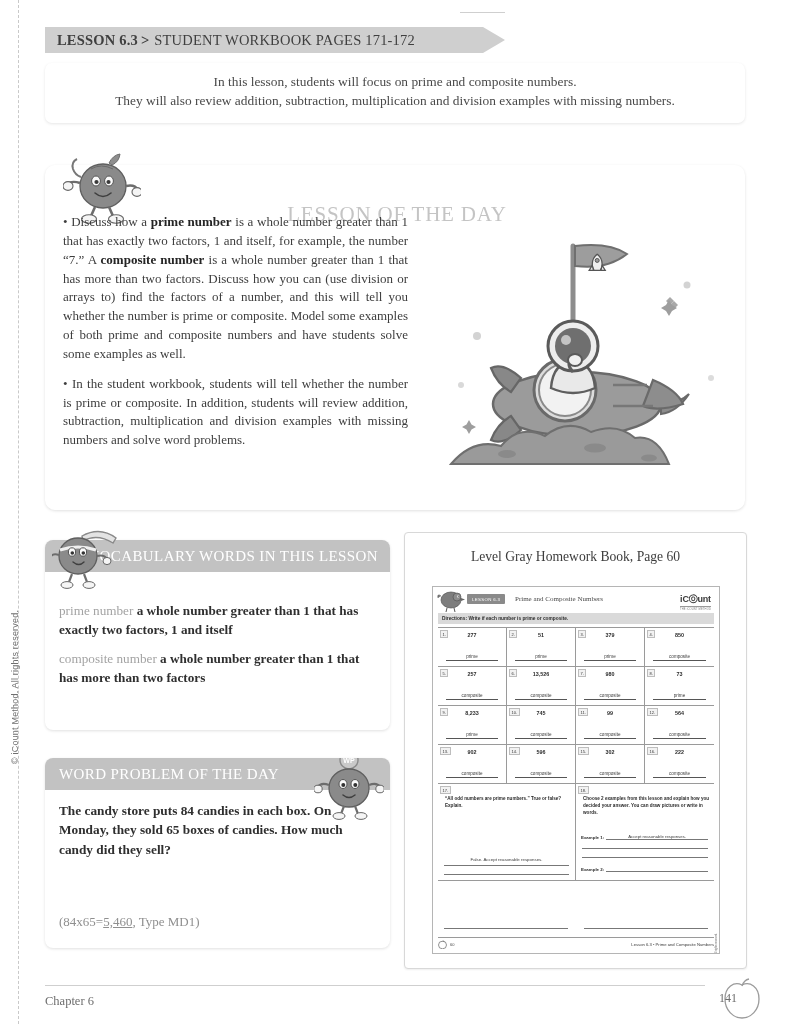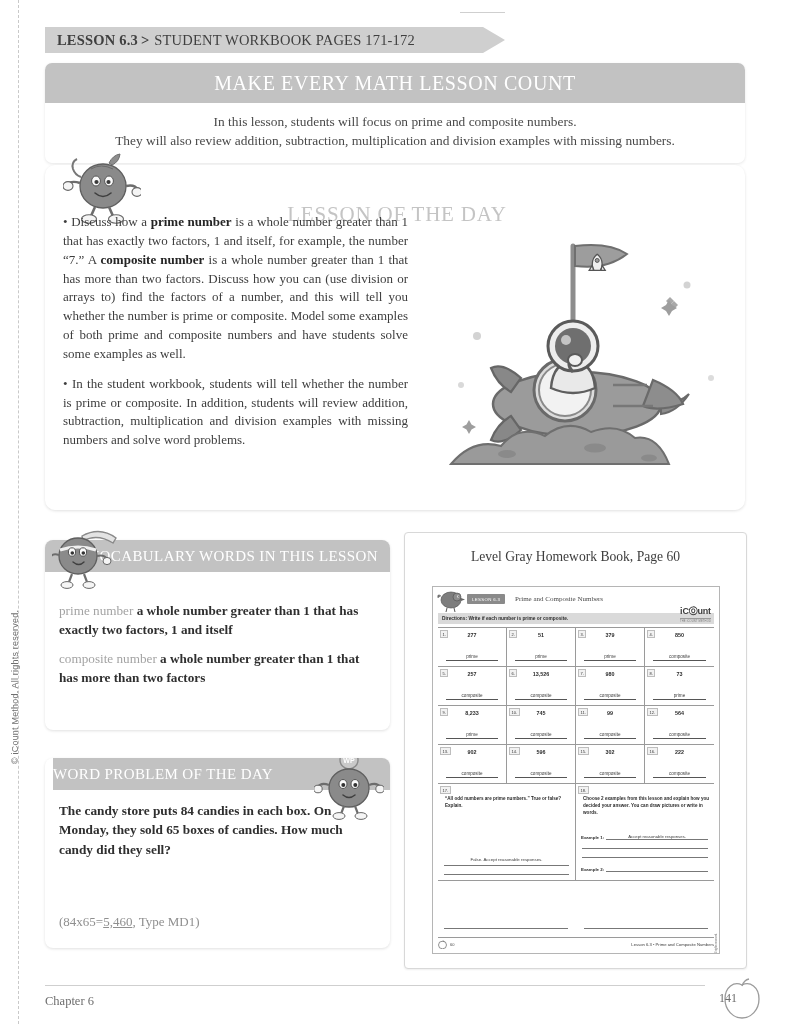--- a/index.html
+++ b/index.html
@@ -233,21 +233,21 @@
     background: #ffffff;
     border-radius: 8px;
     box-shadow: 0 1px 3px rgba(0,0,0,.12);
     overflow: hidden;
   }
   .wp-head {
     height: 32px;
     background: #c2c2c2;
     display: flex;
     align-items: center;
-    margin-left: 8px;
+    padding-left: 14px;
   }
   .wp-head h3 {
     margin: 0;
     font-size: 15px;
     font-weight: normal;
     color: #ffffff;
     letter-spacing: .4px;
   }
   .wp-body {
     padding: 11px 14px 0 14px;
@@ -335,21 +335,20 @@
     position: absolute;
     right: 8px;
     top: 6px;
     text-align: center;
   }
   .sheet-logo .big {
     font-size: 9px;
     font-weight: bold;
     color: #3a3a3a;
     letter-spacing: -.2px;
-    margin-top: 12px;
   }
   .sheet-logo .small {
     font-size: 2.6px;
     color: #777;
     letter-spacing: .2px;
     border-top: .5px solid #999;
     padding-top: .5px;
   }
   .sheet-bird {
     position: absolute;
@@ -549,23 +548,20 @@
 <div class="lesson-ribbon-wrap">
   <div class="lesson-ribbon">
     <span class="num">LESSON 6.3</span>
     <span class="gt">&gt;</span>
     <span class="pages">STUDENT WORKBOOK PAGES 171-172</span>
   </div>
 </div>
 <div class="ribbon-tail"></div>
 
 <div class="title-card">
-  <div class="title-bar">
-    <h1>MAKE EVERY MATH LESSON COUNT</h1>
-  </div>
   <div class="title-sub">
     <div>In this lesson, students will focus on prime and composite numbers.</div>
     <div>They will also review addition, subtraction, multiplication and division examples with missing numbers.</div>
   </div>
 </div>
 
 <div class="lotd-card">
 
   <div class="apple-mascot">
     <svg viewBox="0 0 78 72" width="78" height="72">

